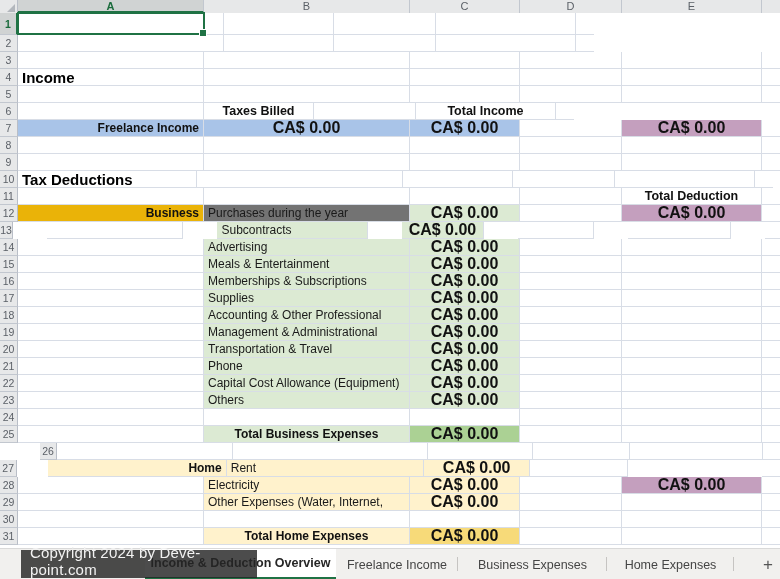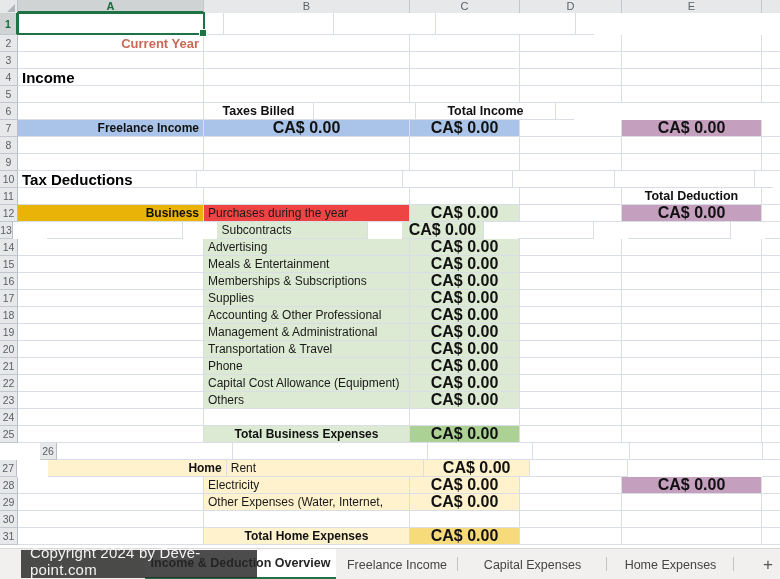--- a/index.html
+++ b/index.html
@@ -68,21 +68,20 @@
       <div class="g-row" style="height: 22px;">
         <div class="row-num sel">1</div>
         <div class="cell" style="width: 206px;"></div>
         <div class="cell" style="width: 110px;"></div>
         <div class="cell" style="width: 102px;"></div>
         <div class="cell" style="width: 140px;"></div>
         <div class="cell stub" style="width: 18px;"></div>
       </div>
       <div class="g-row" style="height: 17px;">
         <div class="row-num">2</div>
-        <div class="cell s-subtitle" style="width: 186px;">Current Year</div>
         <div class="cell" style="width: 206px;"></div>
         <div class="cell" style="width: 110px;"></div>
         <div class="cell" style="width: 102px;"></div>
         <div class="cell" style="width: 140px;"></div>
         <div class="cell stub" style="width: 18px;"></div>
       </div>
       <div class="g-row" style="height: 17px;">
         <div class="row-num">3</div>
         <div class="cell" style="width: 186px;"></div>
         <div class="cell" style="width: 206px;"></div>
@@ -158,21 +157,21 @@
         <div class="cell" style="width: 186px;"></div>
         <div class="cell" style="width: 206px;"></div>
         <div class="cell" style="width: 110px;"></div>
         <div class="cell" style="width: 102px;"></div>
         <div class="cell s-colhead" style="width: 140px;">Total Deduction</div>
         <div class="cell stub" style="width: 18px;"></div>
       </div>
       <div class="g-row" style="height: 17px;">
         <div class="row-num">12</div>
         <div class="cell s-rowlabel" style="width: 186px; background: #eab308;">Business</div>
-        <div class="cell s-item" style="width: 206px; background: #ef4444;">Purchases during the year</div>
+        <div class="cell s-item" style="width: 206px; background: #737373;">Purchases during the year</div>
         <div class="cell s-amount" style="width: 110px; background: rgb(220, 234, 211);">CA$ 0.00</div>
         <div class="cell" style="width: 102px;"></div>
         <div class="cell s-amount" style="width: 140px; background: rgb(196, 159, 190);">CA$ 0.00</div>
         <div class="cell stub" style="width: 18px;"></div>
       </div>
       <div class="g-row" style="height: 17px; gap: 34px;">
         <div class="row-num">13</div>
         <div class="cell" style="width: 186px;"></div>
         <div class="cell s-item" style="width: 206px; background: rgb(220, 234, 211);">Subcontracts</div>
         <div class="cell s-amount" style="width: 110px; background: rgb(220, 234, 211);">CA$ 0.00</div>
@@ -344,21 +343,21 @@
       </div>
     </div>
 
   <div class="selection">
     <div class="handle"></div>
   </div>
 
   <div class="tabbar" id="tabbar">
       <div class="tab active" style="margin-left: 145px; width: 191px;">Income &amp; Deduction Overview</div>
       <div class="tab inactive" style="margin-left: 0px; width: 122px;">Freelance Income</div>
-      <div class="tab inactive" style="margin-left: 0px; width: 149px;">Capital Expenses</div>
+      <div class="tab inactive" style="margin-left: 0px; width: 149px;">Business Expenses</div>
       <div class="tab inactive" style="margin-left: 0px; width: 127px;">Home Expenses</div>
       <div class="add-sheet">+</div>
     </div>
 
   <div class="watermark">
     <span>Copyright 2024 by Deve-point.com</span>
   </div>
 </div>
 
 </body></html>

